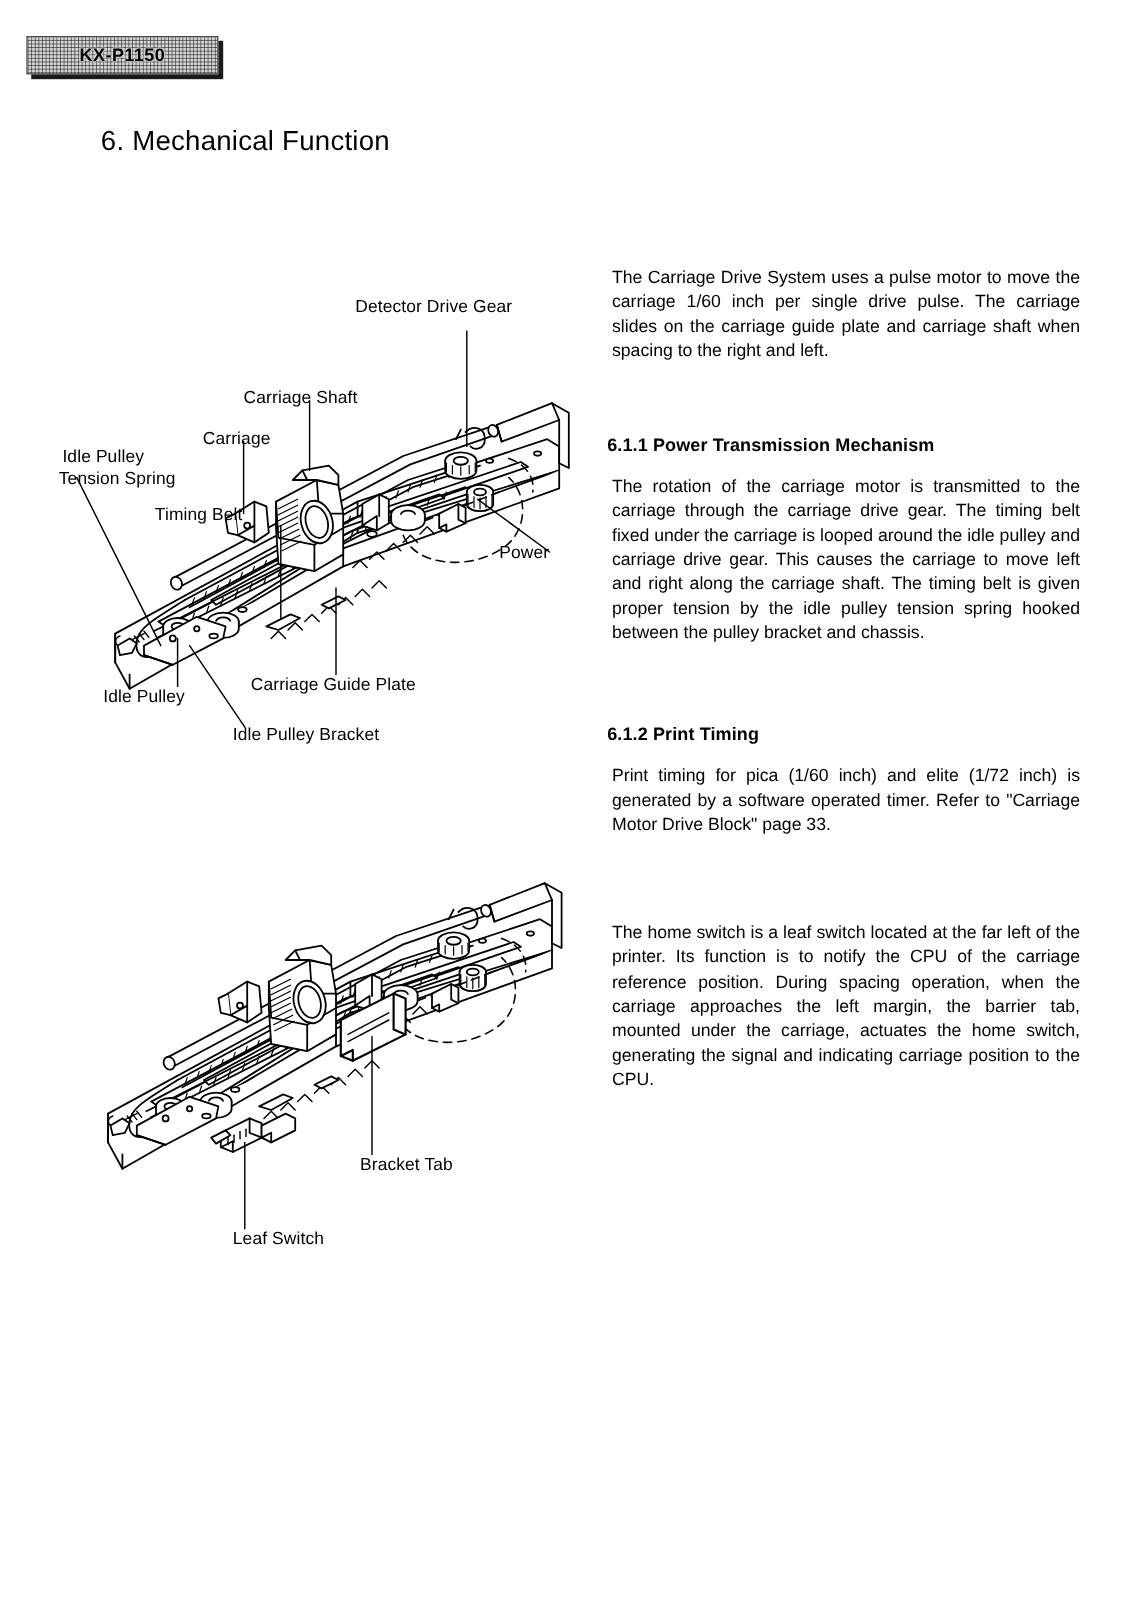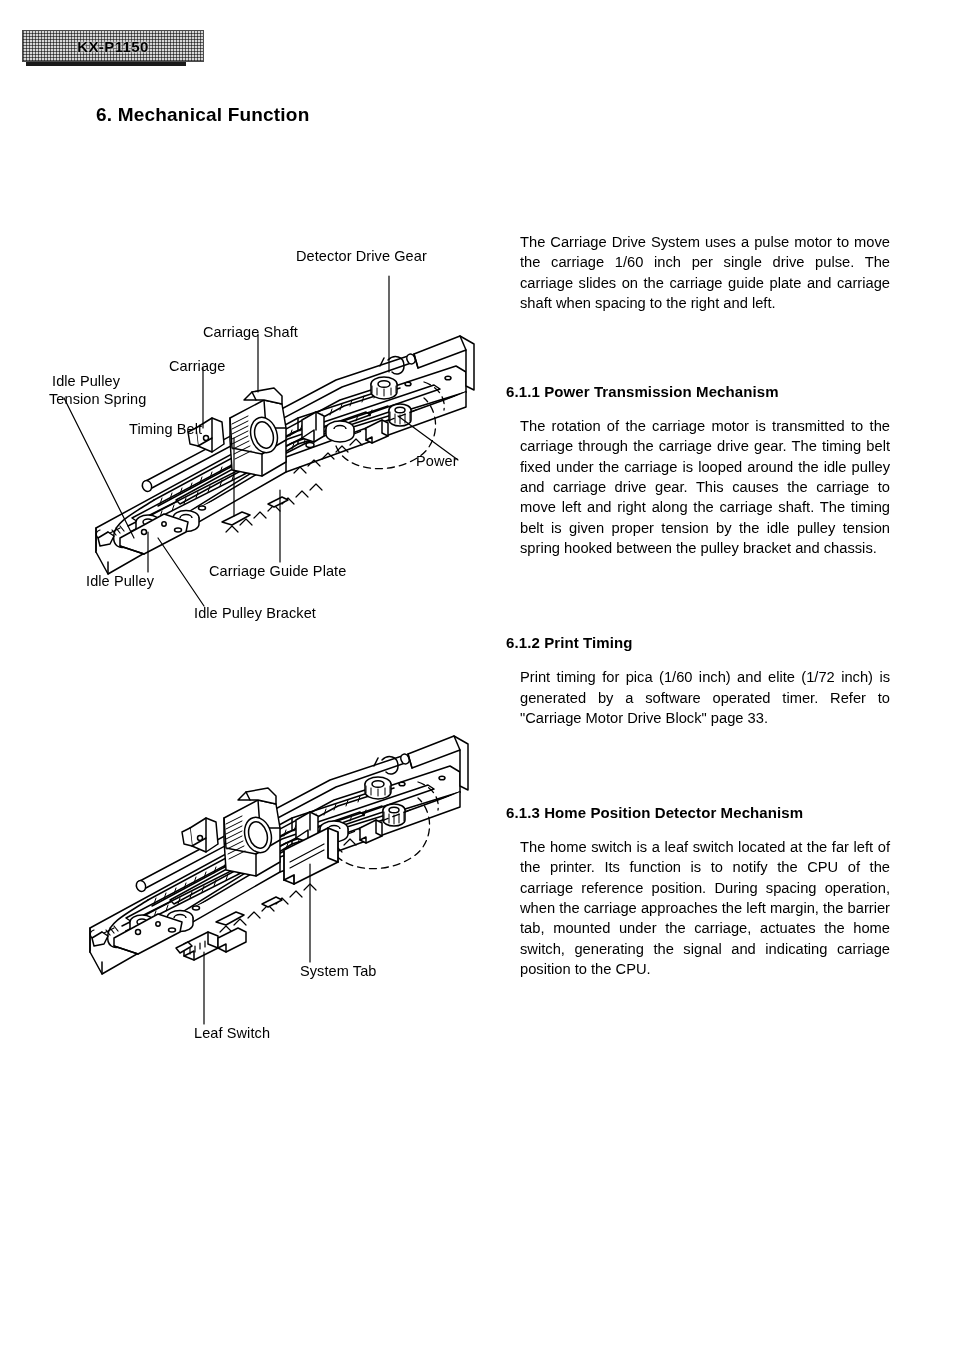--- a/index.html
+++ b/index.html
@@ -29,21 +29,21 @@
     left: 4px;
     top: 4px;
     width: 160px;
     height: 32px;
     background: #1a1a1a;
   }
   #model-header .plate {
     position: absolute;
     left: 0;
     top: 0;
-    width: 182px;
+    width: 160px;
     height: 32px;
     border: 1px solid #4a4a4a;
     box-sizing: border-box;
     background-color: #d6d6d6;
     background-image:
       repeating-linear-gradient(0deg, rgba(0,0,0,.55) 0 1px, transparent 1px 3px),
       repeating-linear-gradient(90deg, rgba(0,0,0,.55) 0 1px, transparent 1px 3px);
     background-size: 3px 3px;
     display: flex;
     align-items: center;
@@ -53,24 +53,24 @@
     font-size: 15px;
     font-weight: bold;
     letter-spacing: .4px;
     color: #000;
     text-shadow: 0 0 2px #d6d6d6, 0 0 2px #d6d6d6, 0 0 3px #d6d6d6;
   }
 
   
   #chapter-title {
     position: absolute;
-    left: 96px;
+    left: 84px;
     top: 104px;
-    font-size: 19px;
-    font-weight: bold;
+    font-size: 23px;
+    font-weight: normal;
     letter-spacing: .2px;
     white-space: nowrap;
   }
 
   
   #text-column {
     position: absolute;
     left: 506px;
     top: 218px;
     width: 398px;
@@ -83,21 +83,21 @@
   }
   .sec-h2 {
     font-size: 15px;
     font-weight: bold;
     margin: 0 0 16px 0;
     letter-spacing: .1px;
   }
   .body-p {
     font-size: 14.7px;
     line-height: 20.3px;
-    margin: 14px;
+    margin: 4px;
     text-align: justify;
     text-justify: inter-word;
   }
   .gap-lg { height: 56px; }
   .gap-xl { height: 62px; }
 
   
   .figure {
     position: absolute;
   }
@@ -562,36 +562,35 @@
       <ellipse cx="134" cy="232" rx="3.5" ry="2" fill="#fff"></ellipse>
       <ellipse cx="110" cy="254" rx="3.5" ry="2" fill="#fff"></ellipse>
       <ellipse cx="340" cy="108" rx="3" ry="1.8" fill="#fff"></ellipse>
       <ellipse cx="380" cy="102" rx="3" ry="1.8" fill="#fff"></ellipse>
 
       <path d="M248 188 L248 286" stroke-width="1.2"></path>
       <path d="M142 276 L142 348" stroke-width="1.2"></path>
     </g>
   </svg>
 
-  <div class="fig-label" style="left:238px; top:286px;">System Tab</div>
+  <div class="fig-label" style="left:238px; top:286px;">Bracket Tab</div>
   <div class="fig-label" style="left:132px; top:348px;">Leaf Switch</div>
 </div>
 
 <div id="text-column">
 
   <p class="body-p">The Carriage Drive System uses a pulse motor to move the carriage 1/60 inch per single drive pulse. The carriage slides on the carriage guide plate and carriage shaft when spacing to the right and left.</p>
 
   <div class="gap-lg"></div>
 
   <h3 class="sec-h2">6.1.1 Power Transmission Mechanism</h3>
   <p class="body-p">The rotation of the carriage motor is transmitted to the carriage through the carriage drive gear. The timing belt fixed under the carriage is looped around the idle pulley and carriage drive gear. This causes the carriage to move left and right along the carriage shaft. The timing belt is given proper tension by the idle pulley tension spring hooked between the pulley bracket and chassis.</p>
 
   <div class="gap-xl"></div>
 
   <h3 class="sec-h2">6.1.2 Print Timing</h3>
   <p class="body-p">Print timing for pica (1/60 inch) and elite (1/72 inch) is generated by a software operated timer. Refer to "Carriage Motor Drive Block" page 33.</p>
 
   <div class="gap-xl"></div>
 
-  <h3 class="sec-h2">6.1.3 Home Position Detector Mechanism</h3>
   <p class="body-p">The home switch is a leaf switch located at the far left of the printer. Its function is to notify the CPU of the carriage reference position. During spacing operation, when the carriage approaches the left margin, the barrier tab, mounted under the carriage, actuates the home switch, generating the signal and indicating carriage position to the CPU.</p>
 
 </div>
 
 </body></html>

